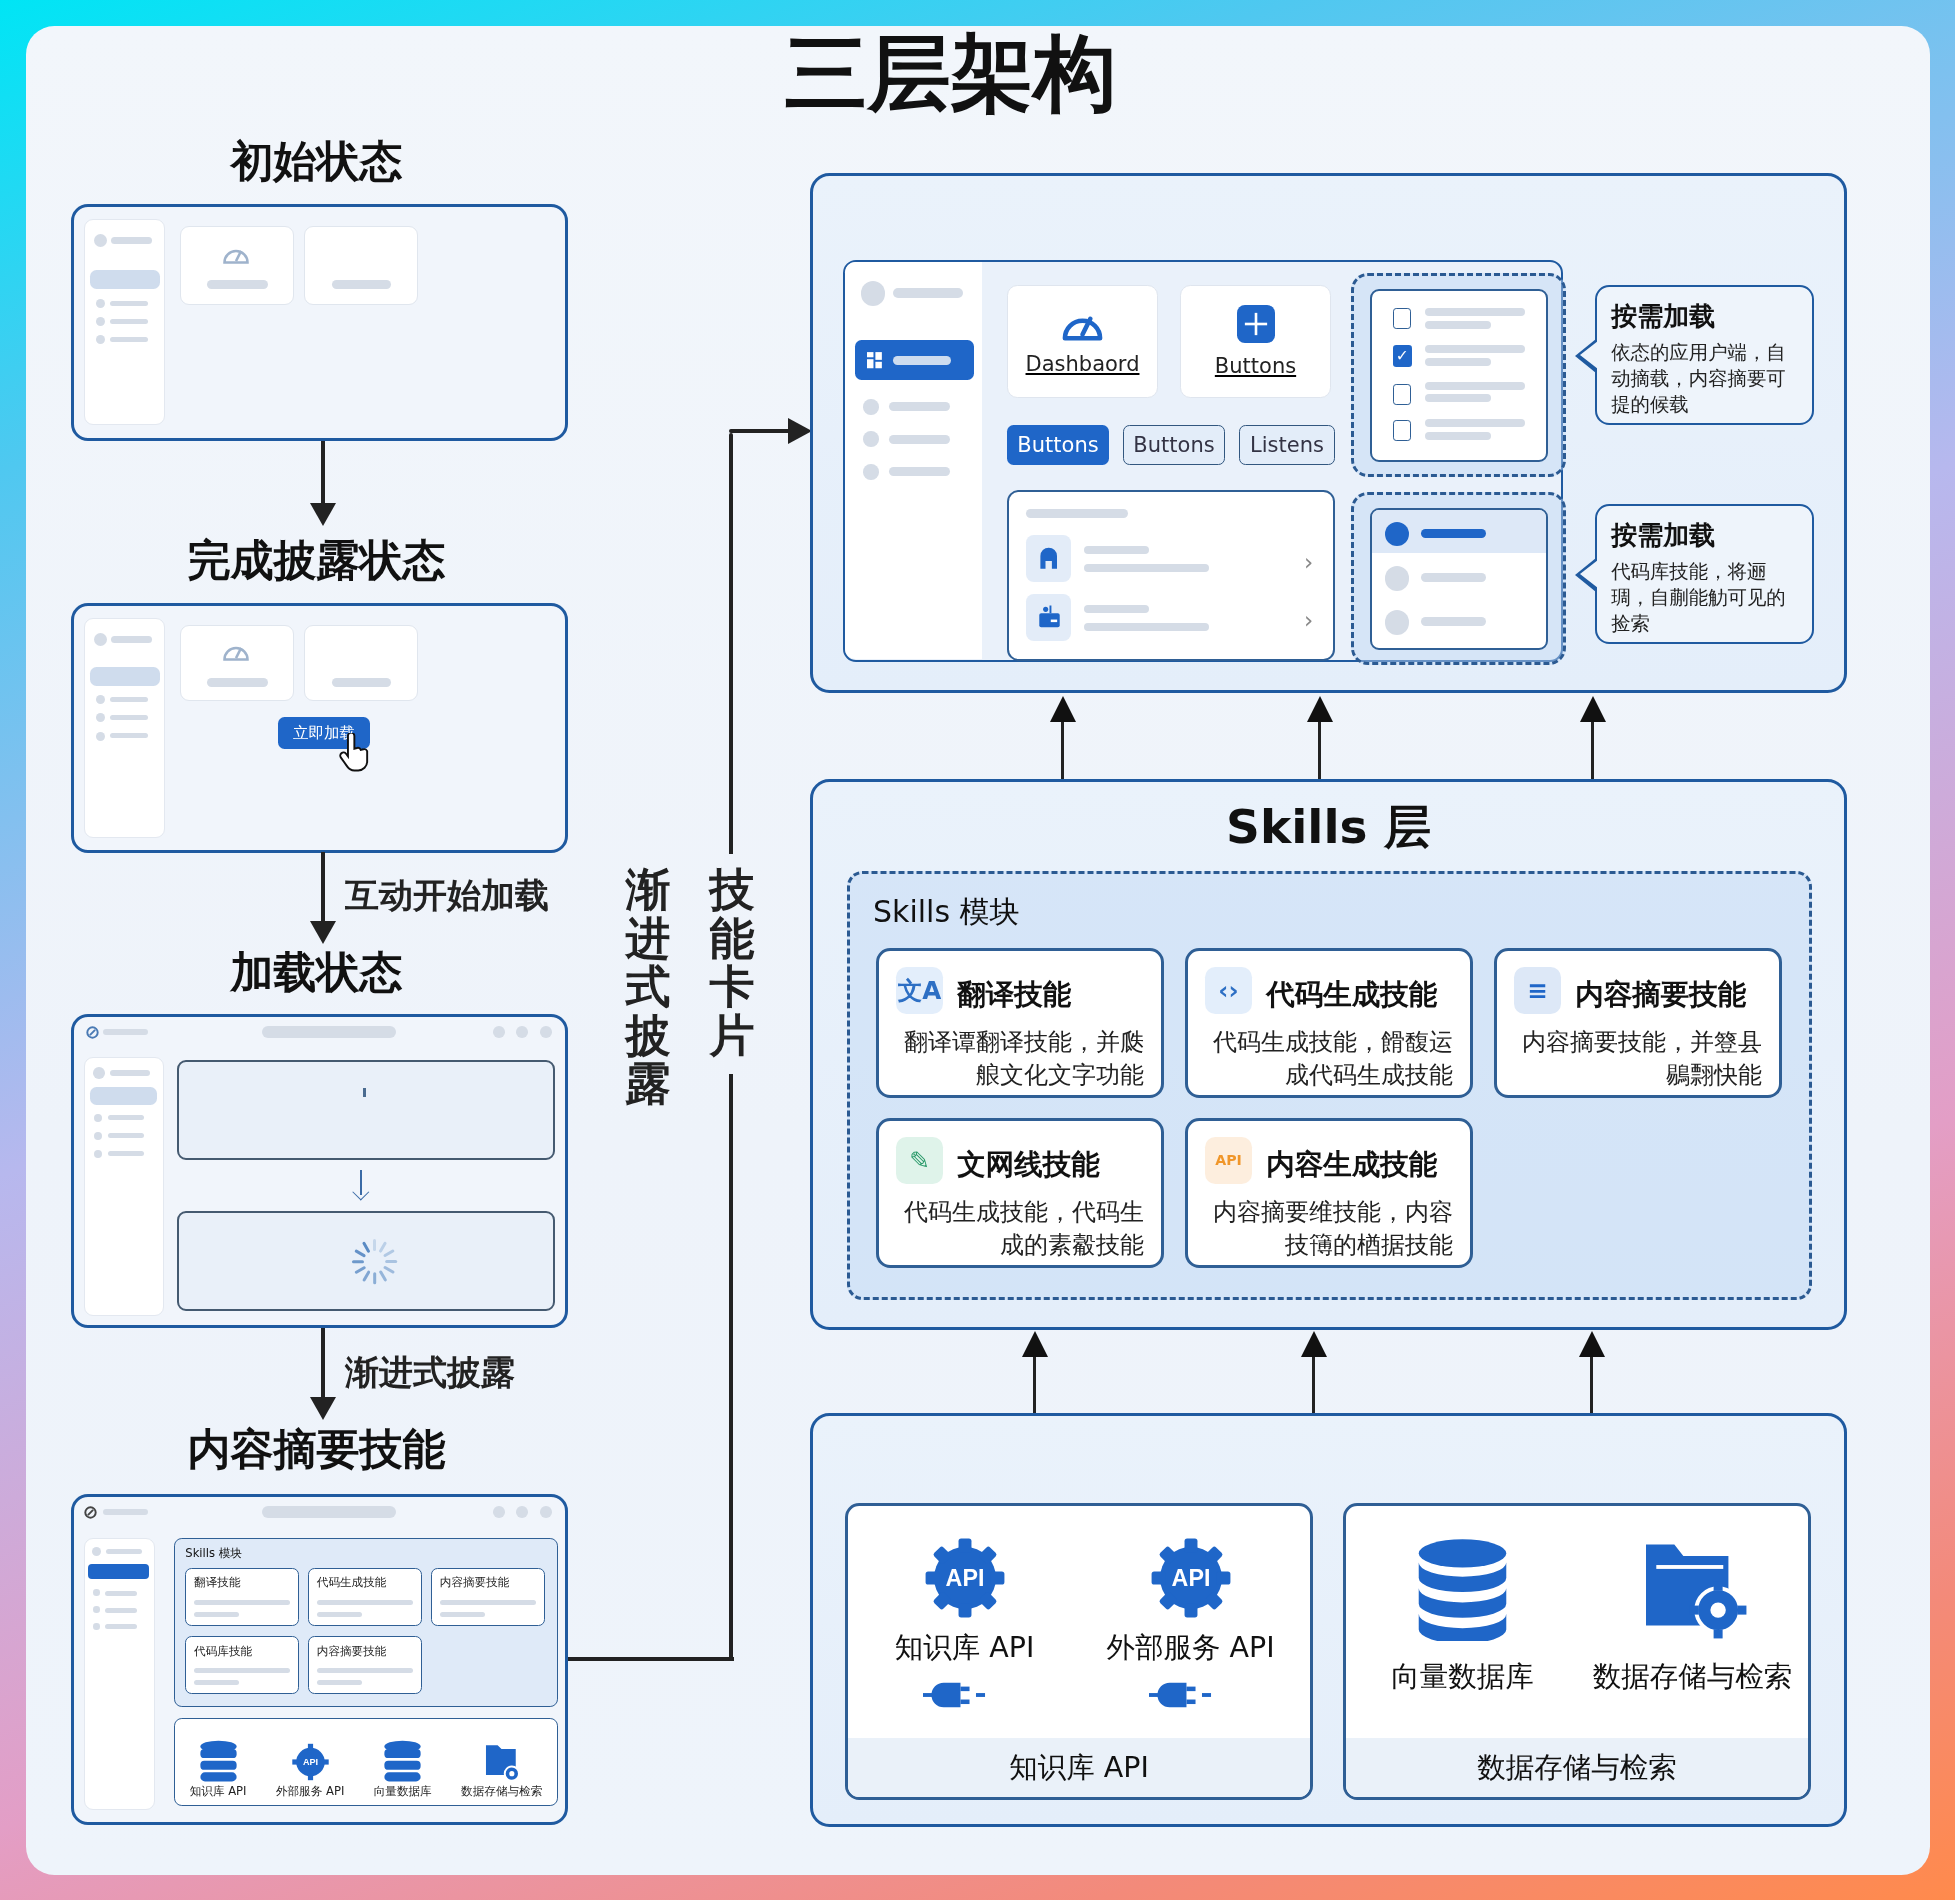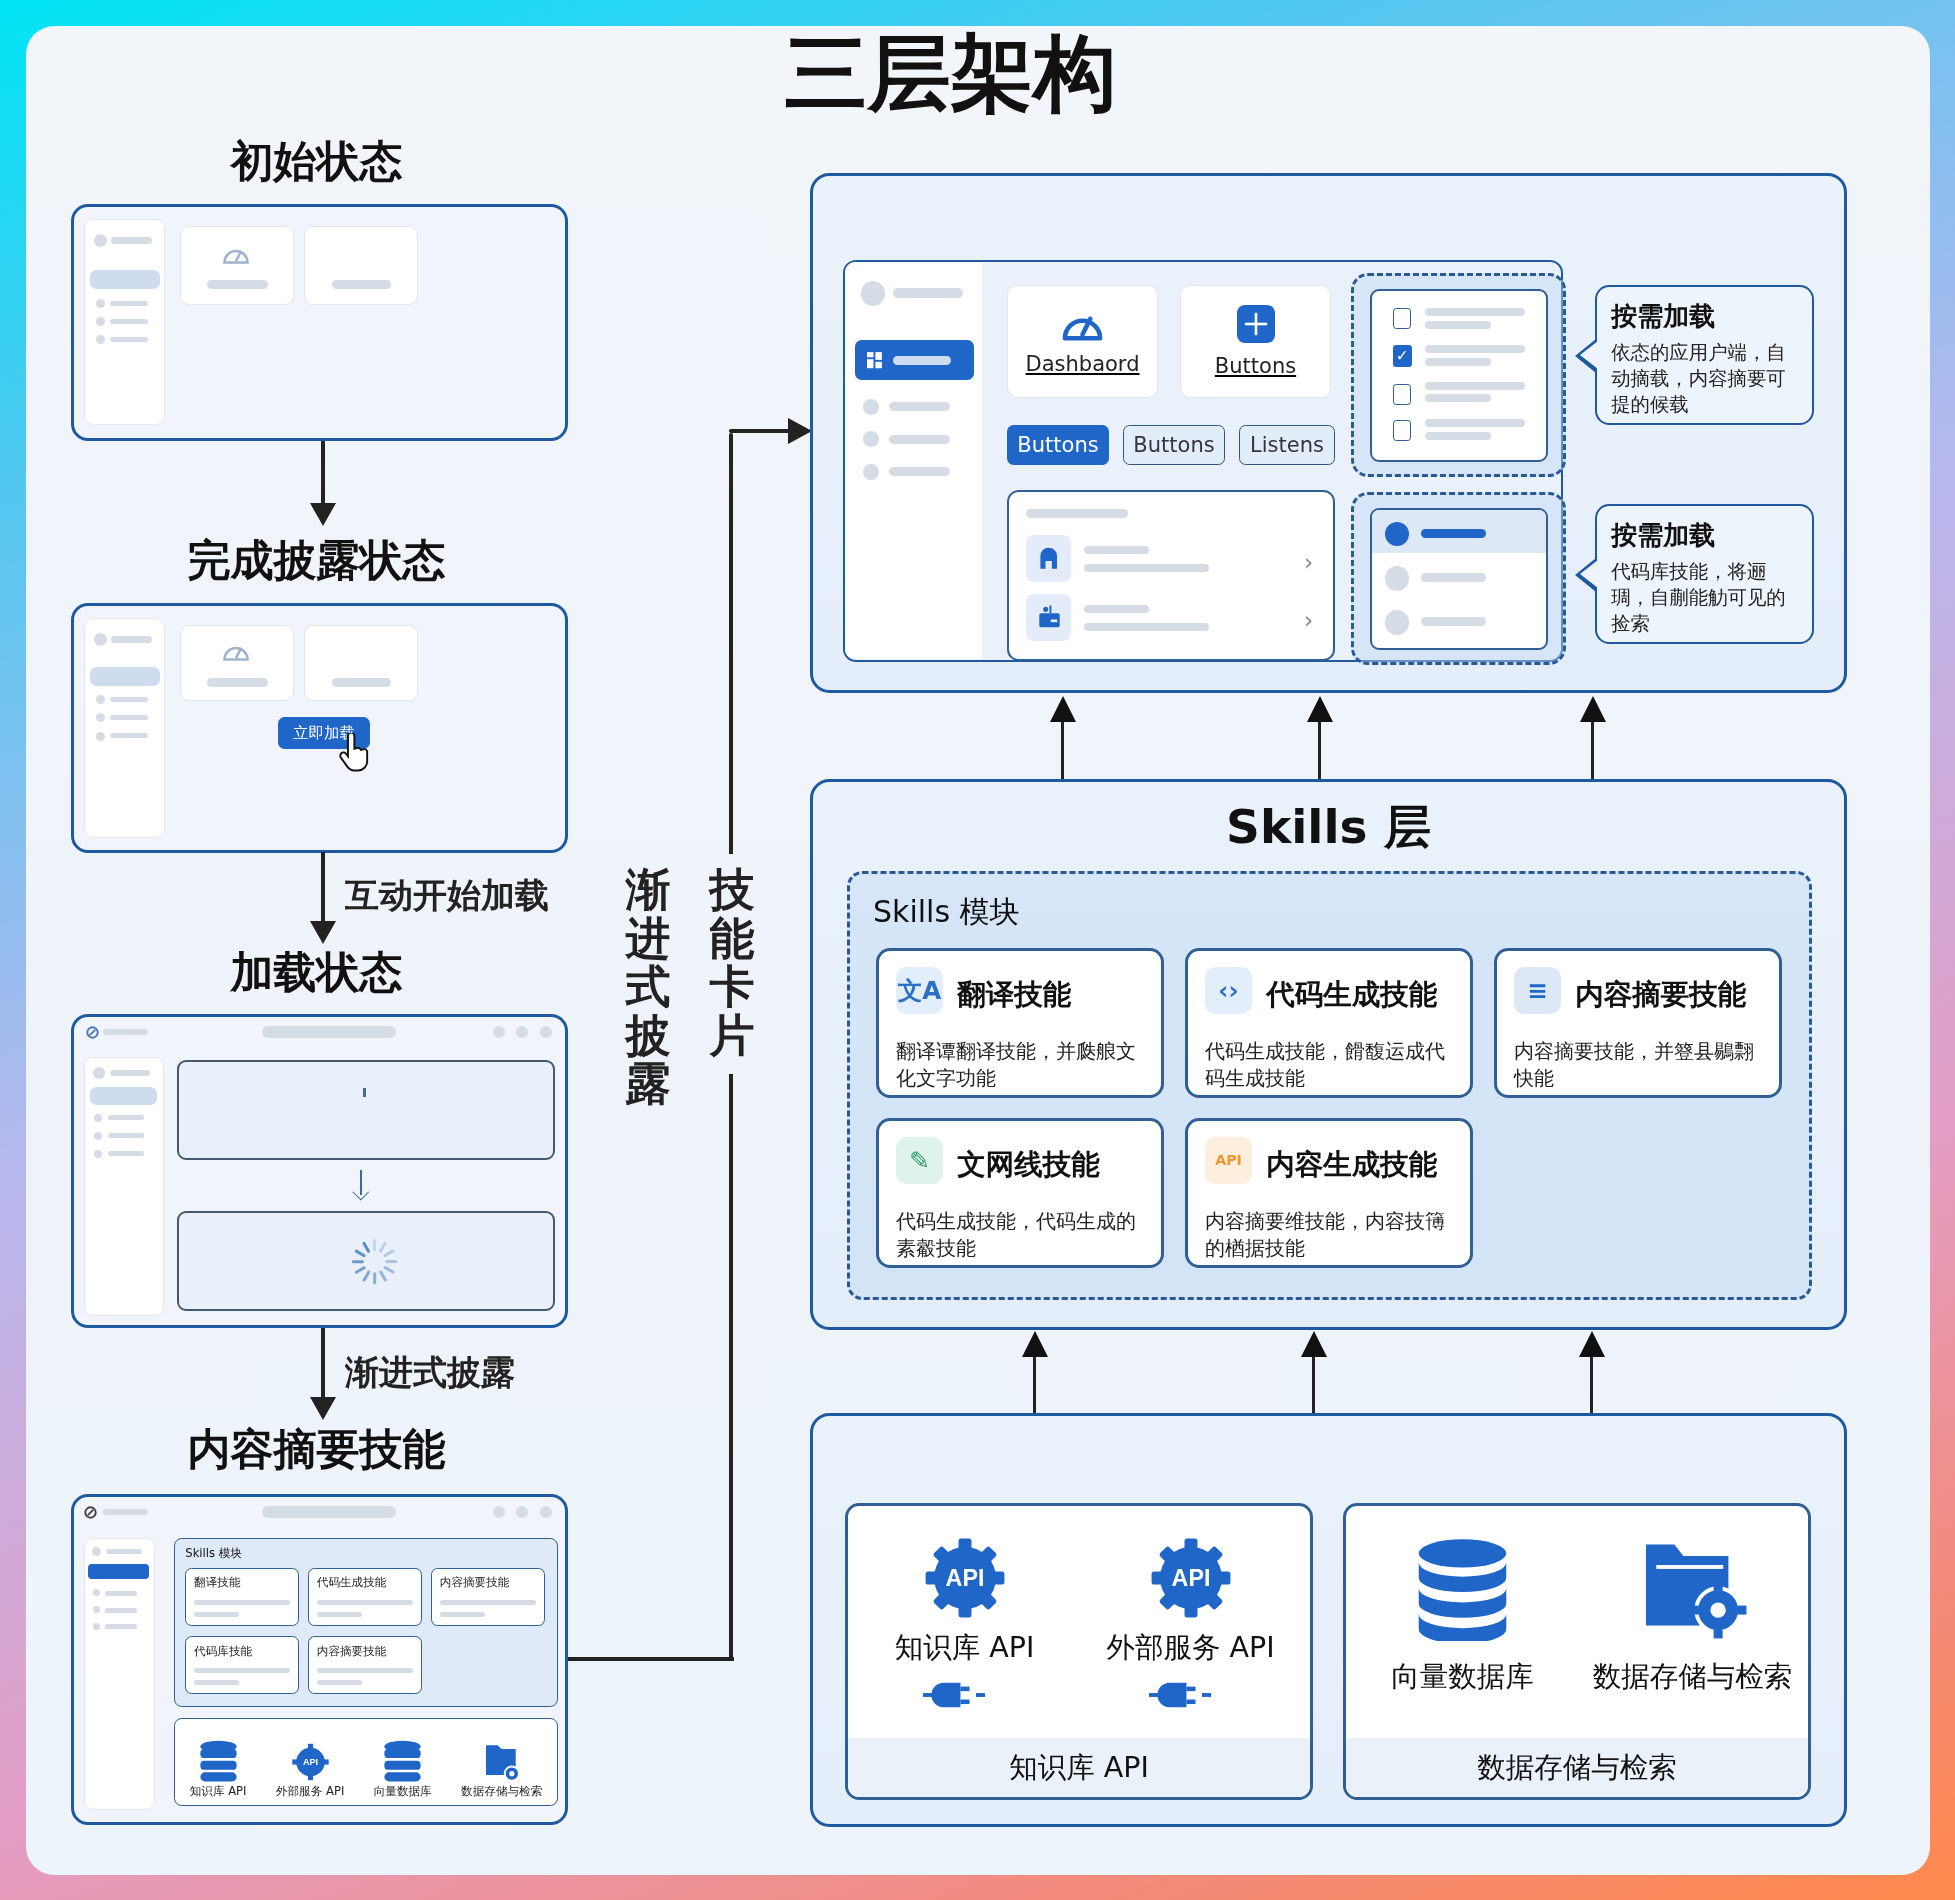--- a/index.html
+++ b/index.html
@@ -42,21 +42,21 @@
   .dashed { position: absolute; border: 3.2px dashed #2b5a92; border-radius: 17px; background: rgba(190, 215, 245, .45); }
   .callout { position: absolute; background: #eef4fb; border: 2.6px solid #1f5aa0; border-radius: 14.2px; padding: 11.6px 14.2px; }
   .callout .ct { font-size: 26px; font-weight: bold; color: #111; margin-bottom: 6.5px; }
   .callout .cb { font-size: 19.4px; color: #222; line-height: 1.33; }
   .callout .tail { position: absolute; left: -22px; top: 52px; width: 0; height: 0; border-top: 17px solid transparent; border-bottom: 17px solid transparent; border-right: 21px solid #1f5aa0; }
   .callout .tail2 { position: absolute; left: -17px; top: 54px; width: 0; height: 0; border-top: 14.2px solid transparent; border-bottom: 14.2px solid transparent; border-right: 18px solid #eef4fb; }
   .skill-card { position: absolute; width: 288px; height: 150px; background: #fff; border: 3.2px solid #2f5f95; border-radius: 14.2px; padding: 15.5px 17px; }
   .skill-head { display: flex; align-items: flex-end; }
   .skill-icon { width: 47px; height: 47px; border-radius: 10.3px; display: flex; align-items: center; justify-content: center; font-size: 24.6px; font-weight: bold; margin-right: 14.2px; flex: none; }
   .skill-name { font-size: 28.5px; font-weight: bold; color: #111; white-space: nowrap; }
-  .skill-desc { font-size: 20px; color: #222; line-height: 1.38; margin-top: 24px; }
+  .skill-desc { font-size: 24px; color: #222; line-height: 1.38; margin-top: 12px; text-align: right; }
   .data-box { position: absolute; background: #fff; border: 3.2px solid #2f5f95; border-radius: 14.2px; overflow: hidden; }
   .data-foot { position: absolute; left: 0; right: 0; bottom: 0; height: 59px; background: #eaf1f9; font-size: 28.5px; color: #111; display: flex; align-items: center; justify-content: center; }
   .data-item { position: absolute; display: flex; flex-direction: column; align-items: center; width: 233px; }
   .data-item .lbl { font-size: 28.5px; color: #111; white-space: nowrap; margin-top: 9px; }
   .mini-skill { position: absolute; background: #fff; border: 1.9px solid #2f5f95; border-radius: 6.5px; padding: 6.5px 7.8px; }
   .mini-skill .ms-name { font-size: 11.6px; color: #222; white-space: nowrap; }
   .mini-data { font-size: 11.6px; color: #222; white-space: nowrap; text-align: center; }
   .spinner-tick { position: absolute; width: 3.2px; height: 11.6px; border-radius: 1.9px; background: #5a8bc4; transform-origin: 50% 22.6px; }
 </style>
 </head>

